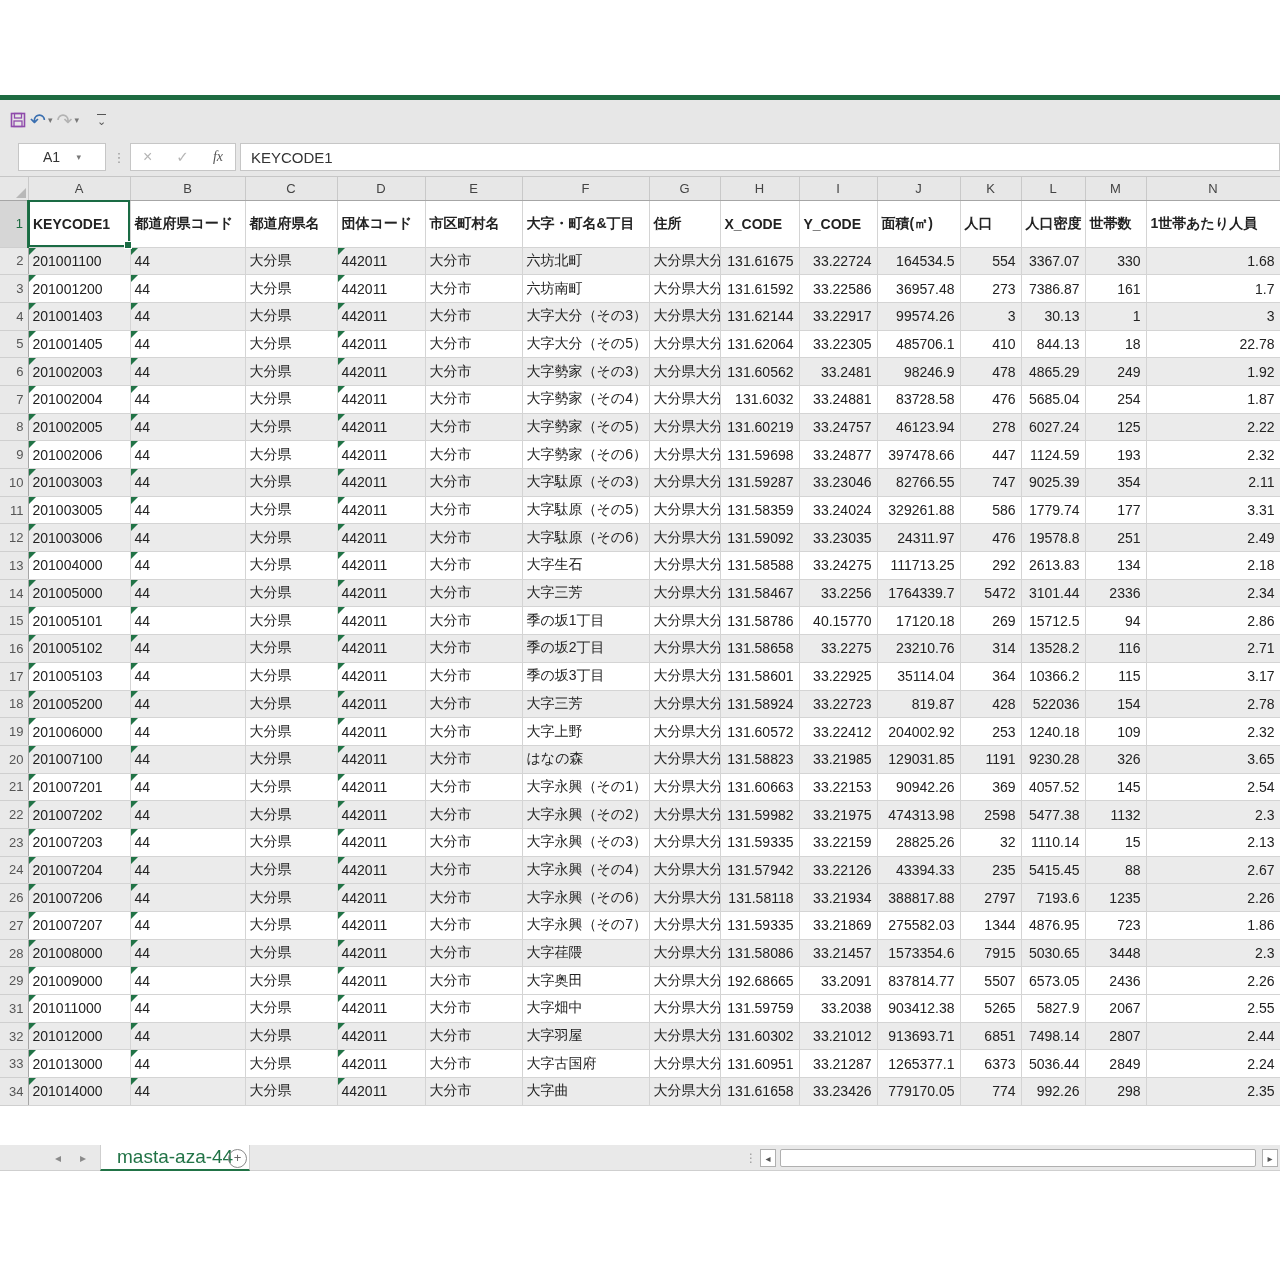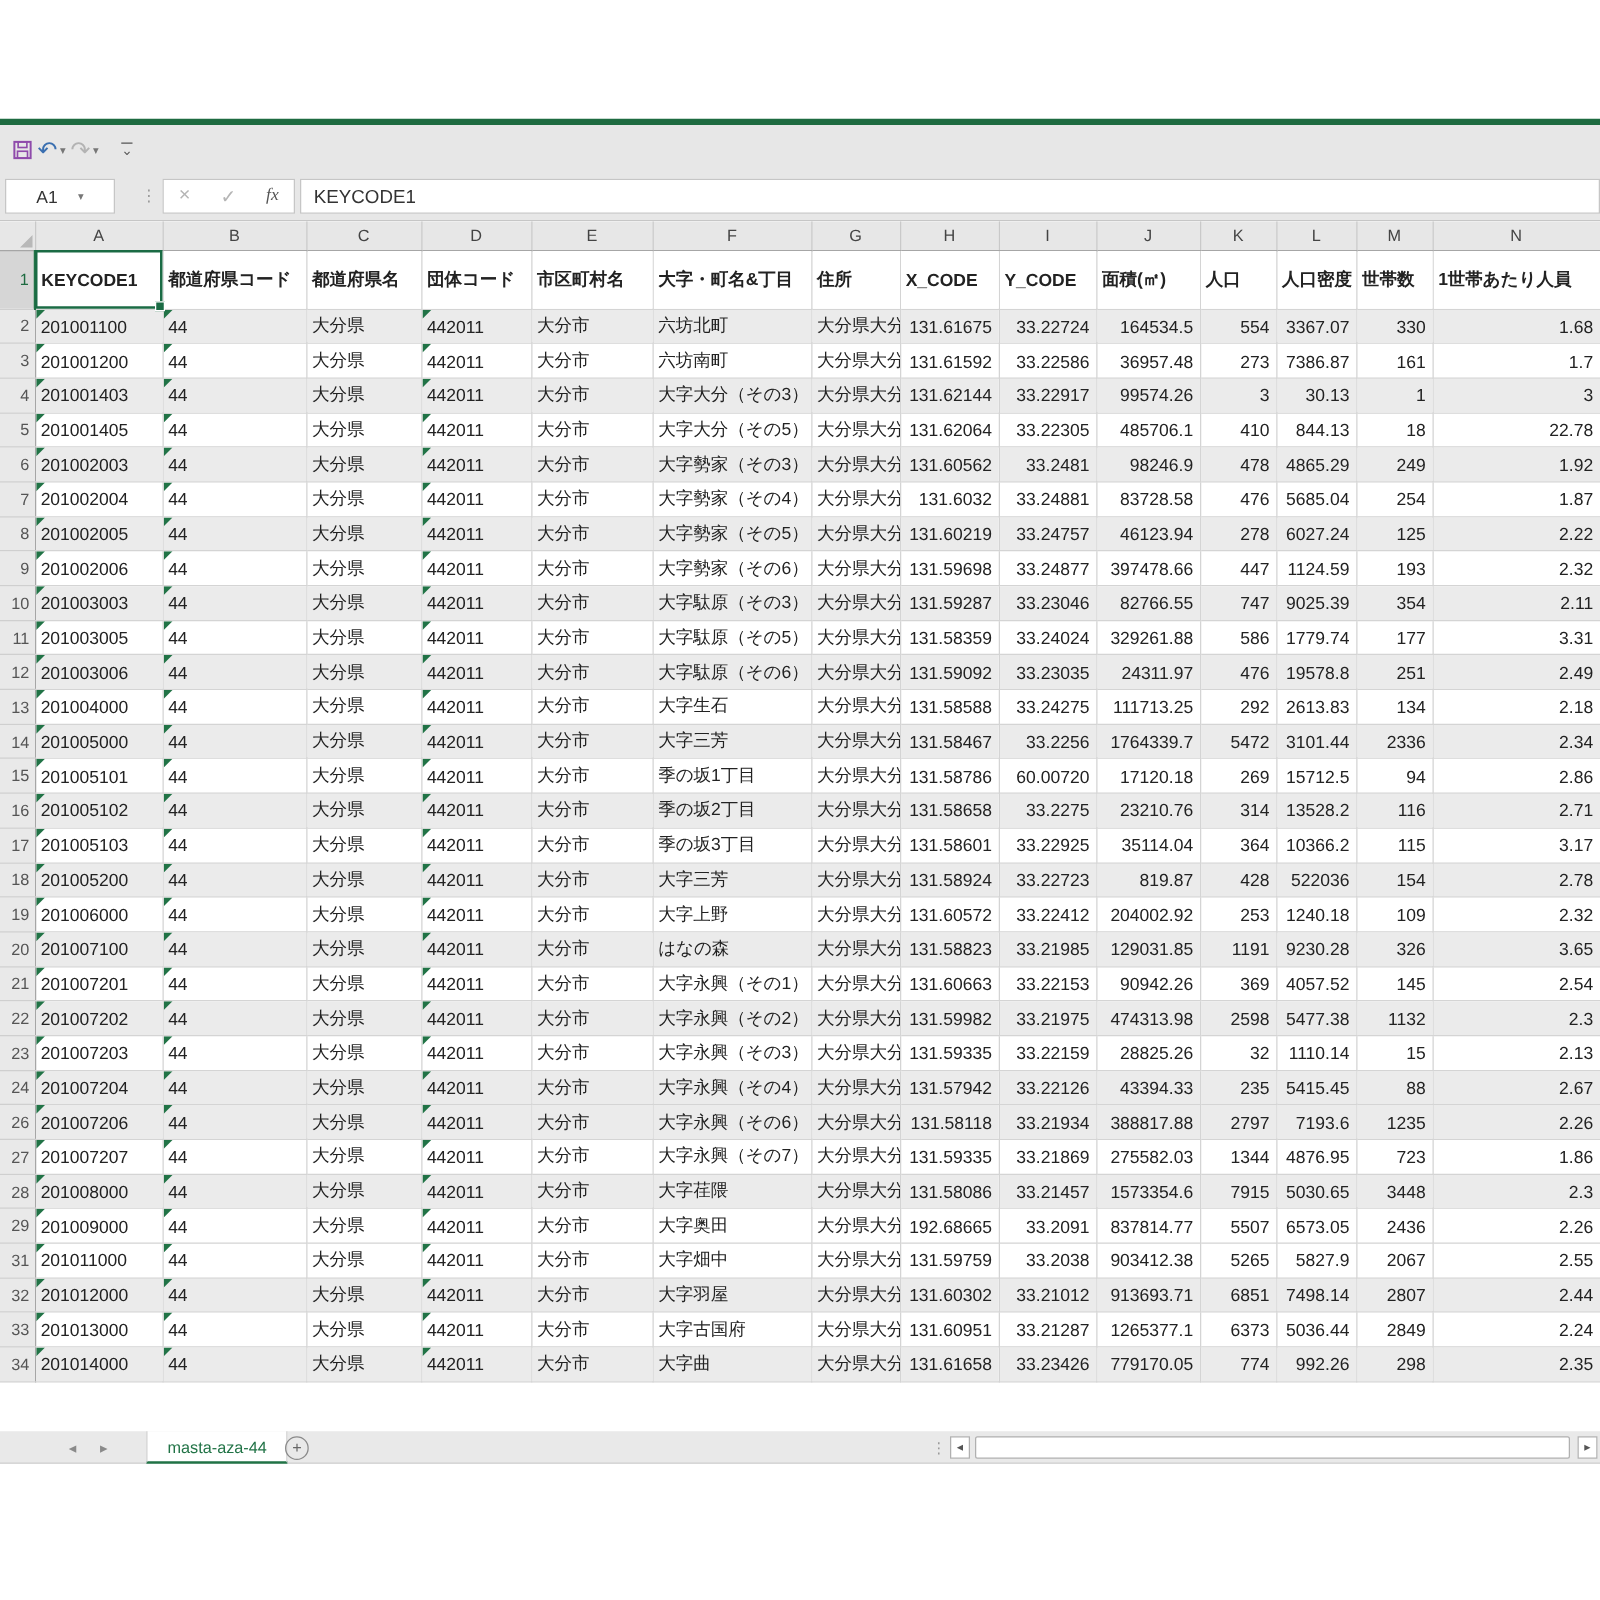--- a/index.html
+++ b/index.html
@@ -9,21 +9,21 @@
   .greenbar{left:0;top:95px;width:1280px;height:5px;background:#1e6b41;}
   .ribbon{left:0;top:100px;width:1280px;height:77px;background:#e7e7e7;border-bottom:1px solid #c6c6c6;box-sizing:border-box;}
   .qat{position:absolute;left:0;top:6px;height:28px;display:flex;align-items:center;gap:4px;padding-left:10px;}
   .qbtn{display:flex;align-items:center;color:#444;}
   .undo-glyph{font-size:19px;color:#3a6fb0;line-height:1;}
   .redo-glyph{font-size:19px;color:#b3b3b3;line-height:1;}
   .dd{font-size:9px;color:#777;margin-left:2px;}
   .chev{display:inline-block;margin-left:14px;color:#555;font-size:11px;line-height:1;text-align:center;}
   .chev .bar{display:block;width:9px;height:1px;background:#555;margin:0 auto 1px auto;}
   
-  .namebox{left:4px;top:143px;width:88px;height:28px;background:#fff;border:1px solid #c6c6c6;box-sizing:border-box;
+  .namebox{left:18px;top:143px;width:88px;height:28px;background:#fff;border:1px solid #c6c6c6;box-sizing:border-box;
     display:flex;align-items:center;justify-content:space-between;padding:0 24px;font-size:14px;color:#333;}
   .vdots{left:110px;top:143px;width:18px;height:28px;display:flex;align-items:center;justify-content:center;color:#9a9a9a;font-size:13px;}
   .fxpanel{left:130px;top:143px;width:106px;height:28px;background:#fff;border:1px solid #c6c6c6;box-sizing:border-box;
     display:flex;align-items:center;justify-content:space-around;}
   .xicon{color:#b5b5b5;font-size:16px;}
   .vicon{color:#b5b5b5;font-size:15px;}
   .fxicon{color:#555;font-size:14px;font-family:"Liberation Serif","DejaVu Serif",serif;font-style:italic;}
   .fbar{left:240px;top:143px;width:1040px;height:28px;background:#fff;border:1px solid #c6c6c6;box-sizing:border-box;
     display:flex;align-items:center;padding-left:10px;font-size:15px;color:#333;}
   
@@ -50,21 +50,21 @@
   td.num{text-align:right;padding-right:5px;}
   td.flag::before{content:"";position:absolute;left:0;top:0;border-top:7px solid #217346;border-right:7px solid transparent;}
   
   .selbox{left:28px;top:23px;width:102px;height:47px;border:2px solid #1a6b44;box-sizing:border-box;pointer-events:none;}
   .handle{position:absolute;right:-4px;bottom:-4px;width:6px;height:6px;background:#1a6b44;border:1px solid #fff;}
   
   .tabbar{left:0;top:1145px;width:1280px;height:26px;background:#e9e9e9;border-bottom:1px solid #cfcfcf;box-sizing:border-box;}
   .navarrow{position:absolute;top:0;height:26px;display:flex;align-items:center;color:#8a8a8a;font-size:12px;}
   .tab{position:absolute;left:100px;top:0;height:24px;background:#fff;border-left:1px solid #cfcfcf;border-right:1px solid #cfcfcf;
     border-bottom:2px solid #217346;box-sizing:content-box;display:flex;align-items:center;padding:0 16px;
-    font-size:13px;color:#217346;margin-left:17px;}
+    font-size:19px;color:#217346;}
   .addsheet{position:absolute;left:228px;top:4px;width:17px;height:17px;border:1px solid #8a8a8a;border-radius:50%;
     color:#666;font-size:13px;line-height:16px;text-align:center;}
   .grip{position:absolute;left:745px;top:0;height:26px;display:flex;align-items:center;color:#9a9a9a;font-size:12px;}
   .sbbtn{position:absolute;top:4px;width:16px;height:18px;background:#fff;border:1px solid #b0b0b0;box-sizing:border-box;
     display:flex;align-items:center;justify-content:center;color:#555;font-size:10px;}
   .sbthumb{position:absolute;left:780px;top:4px;width:476px;height:18px;background:#fff;border:1px solid #b0b0b0;border-radius:2px;box-sizing:border-box;}
 </style>
 </head>
 <body>
 
@@ -386,21 +386,21 @@
         <tr class="drow">
           <th class="rowhdr">15</th>
           <td class="cell flag">201005101</td>
           <td class="cell flag">44</td>
           <td class="cell">大分県</td>
           <td class="cell flag">442011</td>
           <td class="cell">大分市</td>
           <td class="cell">季の坂1丁目</td>
           <td class="cell">大分県大分</td>
           <td class="cell num">131.58786</td>
-          <td class="cell num">60.00720</td>
+          <td class="cell num">40.15770</td>
           <td class="cell num">17120.18</td>
           <td class="cell num">269</td>
           <td class="cell num">15712.5</td>
           <td class="cell num">94</td>
           <td class="cell num">2.86</td>
         </tr>
         <tr class="drow band">
           <th class="rowhdr">16</th>
           <td class="cell flag">201005102</td>
           <td class="cell flag">44</td>

